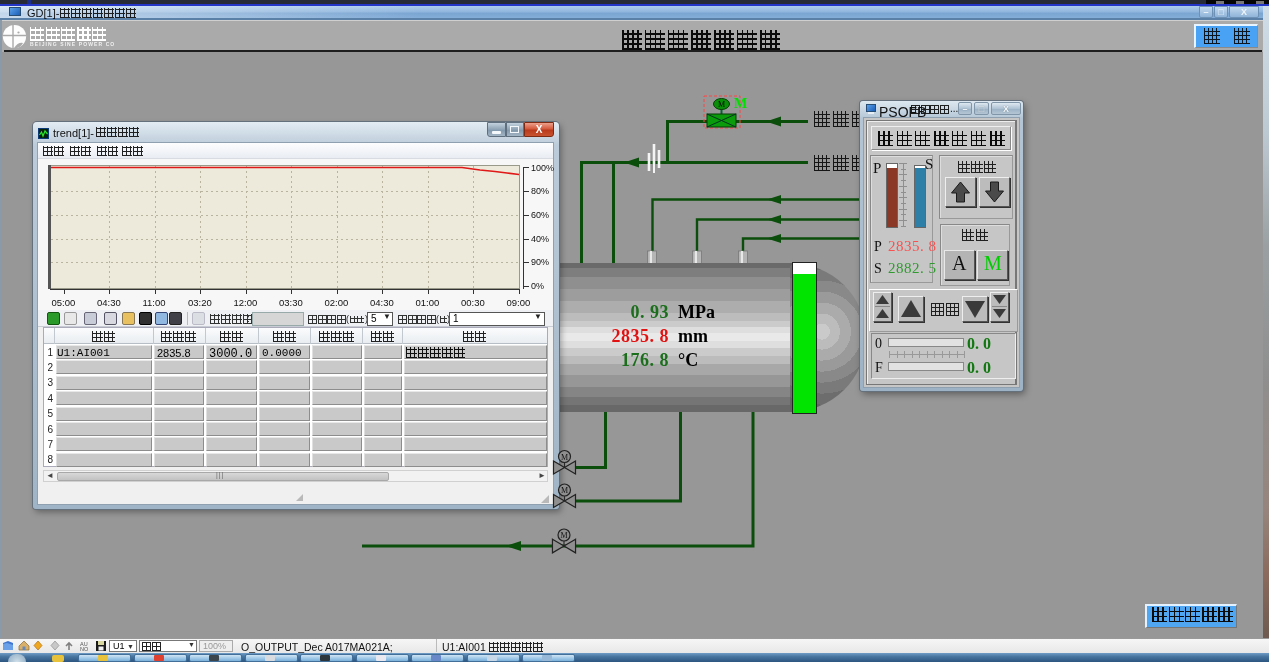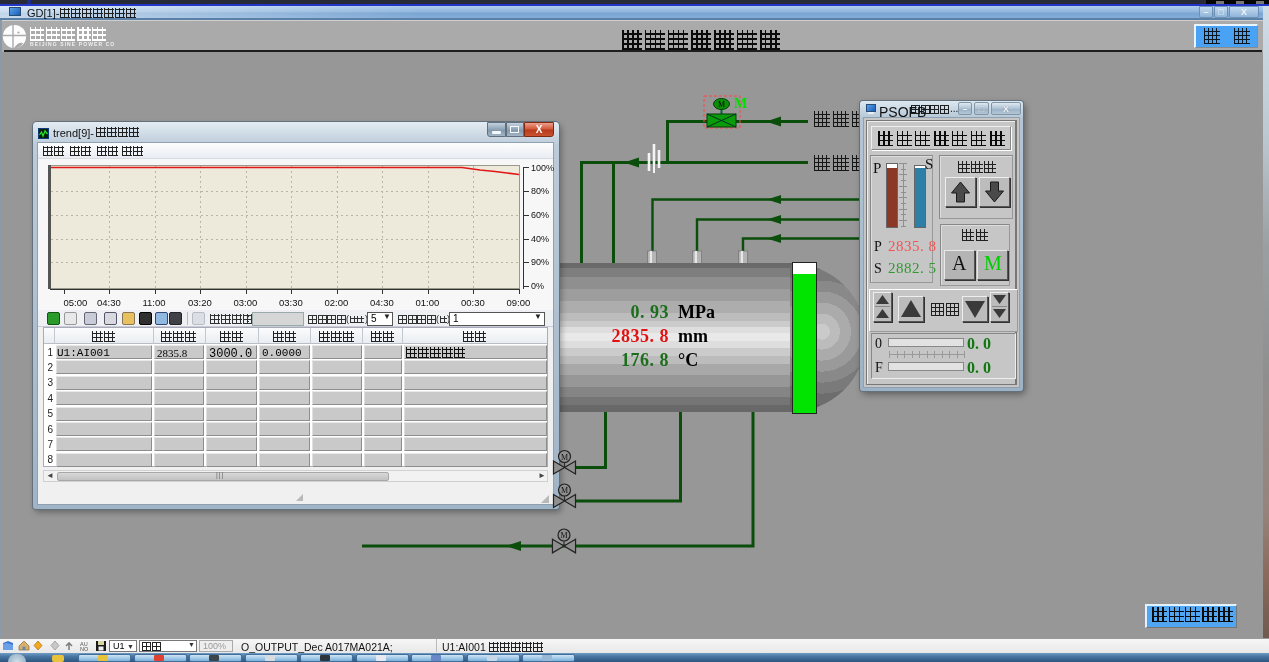--- a/index.html
+++ b/index.html
@@ -155,21 +155,21 @@
 </g>
     </svg>
     <div class="abs" style="left:33px;top:122px;width:526px;height:387px;border-radius:4px 4px 3px 3px;
 background:linear-gradient(180deg,#e3ecf3 0%,#bccbd9 6%,#9fb4c6 100%);
 box-shadow:0 0 0 1px #64707c, 2px 3px 6px rgba(0,0,0,0.35);"></div>
     <div class="abs" style="left:38px;top:128px;width:11px;height:11px;background:#1a72d8;border:1px solid #0a3a78;"></div>
     <svg class="abs" style="left:38px;top:128px;" width="11" height="11" viewBox="0 0 11 11">
       <rect x="1" y="1" width="9" height="9" fill="#07210a"></rect>
       <path d="M1.5 7 L3.5 4 L5 8 L7 3 L9.5 6" stroke="#2ee52e" stroke-width="1.2" fill="none"></path>
     </svg>
-    <div class="lat" style="left:53px;top:127px;font-size:11px;color:#111;">trend[9]-</div>
+    <div class="lat" style="left:53px;top:127px;font-size:11px;color:#111;">trend[1]-</div>
     <i class="ck" style="left:96px;top:127px;width:10px;height:10px;color:#111;"></i>
     <i class="ck" style="left:107px;top:127px;width:10px;height:10px;color:#111;"></i>
     <i class="ck" style="left:118px;top:127px;width:10px;height:10px;color:#111;"></i>
     <i class="ck" style="left:129px;top:127px;width:10px;height:10px;color:#111;"></i>
     <div class="abs" style="left:487px;top:122px;width:19px;height:15px;background:linear-gradient(180deg,#c4d2de,#8da2b4 50%,#7e95a9 50%,#a3b5c5);border:1px solid #5f6f7e;border-radius:0 0 0 3px;"></div>
     <div class="abs" style="left:492px;top:131px;width:9px;height:3px;background:#f4f8fb;border-radius:1px;"></div>
     <div class="abs" style="left:506px;top:122px;width:18px;height:15px;background:linear-gradient(180deg,#c4d2de,#8da2b4 50%,#7e95a9 50%,#a3b5c5);border:1px solid #5f6f7e;"></div>
     <div class="abs" style="left:510px;top:126px;width:9px;height:7px;border:1.5px solid #f4f8fb;background:transparent;"></div>
     <div class="abs" style="left:524px;top:122px;width:30px;height:15px;background:linear-gradient(180deg,#eda08c,#d4593c 45%,#b93a1d 55%,#c8532f);border:1px solid #7e2a12;border-radius:0 0 3px 0;color:#fff;font-size:10px;font-weight:bold;text-align:center;line-height:14px;">X</div>
     <div class="abs" style="left:37px;top:142px;width:517px;height:363px;background:#f0f0f0;border:1px solid #8fa1b1;"></div>
@@ -209,29 +209,29 @@
     <div class="abs" style="left:523px;top:214.5px;width:6px;height:1px;background:#333;"></div>
     <div class="lat" style="left:531px;top:210px;font-size:9px;color:#111;">60%</div>
     <div class="abs" style="left:523px;top:238.5px;width:6px;height:1px;background:#333;"></div>
     <div class="lat" style="left:531px;top:234px;font-size:9px;color:#111;">40%</div>
     <div class="abs" style="left:523px;top:261.5px;width:6px;height:1px;background:#333;"></div>
     <div class="lat" style="left:531px;top:257px;font-size:9px;color:#111;">90%</div>
     <div class="abs" style="left:523px;top:285.5px;width:6px;height:1px;background:#333;"></div>
     <div class="lat" style="left:531px;top:281px;font-size:9px;color:#111;">0%</div>
     <div class="abs" style="left:50px;top:289px;width:470px;height:1px;background:#333;"></div>
     <div class="abs" style="left:63.5px;top:289px;width:1px;height:5px;background:#333;"></div>
-    <div class="lat" style="left:51.5px;top:297px;font-size:9.5px;color:#111;margin-left:12px;">05:00</div>
+    <div class="lat" style="left:51.5px;top:297px;font-size:9.5px;color:#111;">05:00</div>
     <div class="abs" style="left:109px;top:289px;width:1px;height:5px;background:#333;"></div>
     <div class="lat" style="left:97px;top:297px;font-size:9.5px;color:#111;">04:30</div>
     <div class="abs" style="left:154.5px;top:289px;width:1px;height:5px;background:#333;"></div>
     <div class="lat" style="left:142.5px;top:297px;font-size:9.5px;color:#111;">11:00</div>
     <div class="abs" style="left:200px;top:289px;width:1px;height:5px;background:#333;"></div>
     <div class="lat" style="left:188px;top:297px;font-size:9.5px;color:#111;">03:20</div>
     <div class="abs" style="left:245.5px;top:289px;width:1px;height:5px;background:#333;"></div>
-    <div class="lat" style="left:233.5px;top:297px;font-size:9.5px;color:#111;">03:00</div>
+    <div class="lat" style="left:233.5px;top:297px;font-size:9.5px;color:#111;">12:00</div>
     <div class="abs" style="left:291px;top:289px;width:1px;height:5px;background:#333;"></div>
     <div class="lat" style="left:279px;top:297px;font-size:9.5px;color:#111;">03:30</div>
     <div class="abs" style="left:336.5px;top:289px;width:1px;height:5px;background:#333;"></div>
     <div class="lat" style="left:324.5px;top:297px;font-size:9.5px;color:#111;">02:00</div>
     <div class="abs" style="left:382px;top:289px;width:1px;height:5px;background:#333;"></div>
     <div class="lat" style="left:370px;top:297px;font-size:9.5px;color:#111;">04:30</div>
     <div class="abs" style="left:427.5px;top:289px;width:1px;height:5px;background:#333;"></div>
     <div class="lat" style="left:415.5px;top:297px;font-size:9.5px;color:#111;">01:00</div>
     <div class="abs" style="left:473px;top:289px;width:1px;height:5px;background:#333;"></div>
     <div class="lat" style="left:461px;top:297px;font-size:9.5px;color:#111;">00:30</div>
@@ -358,21 +358,21 @@
     <div class="abs" style="left:403.5px;top:437.4px;width:143.0px;height:14.000000000000034px;background:#c9c9c9;border:1px solid #8d8d8d;border-top-color:#e8e8e8;border-left-color:#e0e0e0;"></div>
     <div class="lat" style="left:44px;top:454.3px;width:9px;text-align:right;font-size:10px;color:#222;">8</div>
     <div class="abs" style="left:55.5px;top:452.8px;width:96.5px;height:13.999999999999977px;background:#c9c9c9;border:1px solid #8d8d8d;border-top-color:#e8e8e8;border-left-color:#e0e0e0;"></div>
     <div class="abs" style="left:154.0px;top:452.8px;width:50.0px;height:13.999999999999977px;background:#c9c9c9;border:1px solid #8d8d8d;border-top-color:#e8e8e8;border-left-color:#e0e0e0;"></div>
     <div class="abs" style="left:206.0px;top:452.8px;width:51.0px;height:13.999999999999977px;background:#c9c9c9;border:1px solid #8d8d8d;border-top-color:#e8e8e8;border-left-color:#e0e0e0;"></div>
     <div class="abs" style="left:259.0px;top:452.8px;width:50.5px;height:13.999999999999977px;background:#c9c9c9;border:1px solid #8d8d8d;border-top-color:#e8e8e8;border-left-color:#e0e0e0;"></div>
     <div class="abs" style="left:311.5px;top:452.8px;width:50.0px;height:13.999999999999977px;background:#c9c9c9;border:1px solid #8d8d8d;border-top-color:#e8e8e8;border-left-color:#e0e0e0;"></div>
     <div class="abs" style="left:363.5px;top:452.8px;width:38.0px;height:13.999999999999977px;background:#c9c9c9;border:1px solid #8d8d8d;border-top-color:#e8e8e8;border-left-color:#e0e0e0;"></div>
     <div class="abs" style="left:403.5px;top:452.8px;width:143.0px;height:13.999999999999977px;background:#c9c9c9;border:1px solid #8d8d8d;border-top-color:#e8e8e8;border-left-color:#e0e0e0;"></div>
     <div class="lat" style="left:57px;top:346.5px;font-size:11px;font-family:'Liberation Mono',monospace;color:#000;">U1:AI001</div>
-    <div class="lat" style="left:157px;top:346.5px;font-size:11px;font-family:Liberation Serif, serif;color:#000;">2835.8</div>
+    <div class="lat" style="left:157px;top:346.5px;font-size:11px;font-family:Liberation Sans, sans-serif;color:#000;">2835.8</div>
     <div class="lat" style="left:209px;top:346.5px;font-size:12px;font-family:'Liberation Mono',monospace;color:#000;">3000.0</div>
     <div class="lat" style="left:262px;top:346.5px;font-size:11px;font-family:'Liberation Mono',monospace;color:#000;">0.0000</div>
     <i class="ck" style="left:406px;top:347px;width:11px;height:11px;color:#000;"></i>
     <i class="ck" style="left:418px;top:347px;width:11px;height:11px;color:#000;"></i>
     <i class="ck" style="left:430px;top:347px;width:11px;height:11px;color:#000;"></i>
     <i class="ck" style="left:442px;top:347px;width:11px;height:11px;color:#000;"></i>
     <i class="ck" style="left:454px;top:347px;width:11px;height:11px;color:#000;"></i>
     <div class="abs" style="left:43px;top:470px;width:505px;height:12px;background:#f2f2f2;border:1px solid #d0d0d0;"></div>
     <div class="lat" style="left:46px;top:471px;font-size:8px;color:#444;">◄</div>
     <div class="lat" style="left:538px;top:471px;font-size:8px;color:#444;">►</div>

